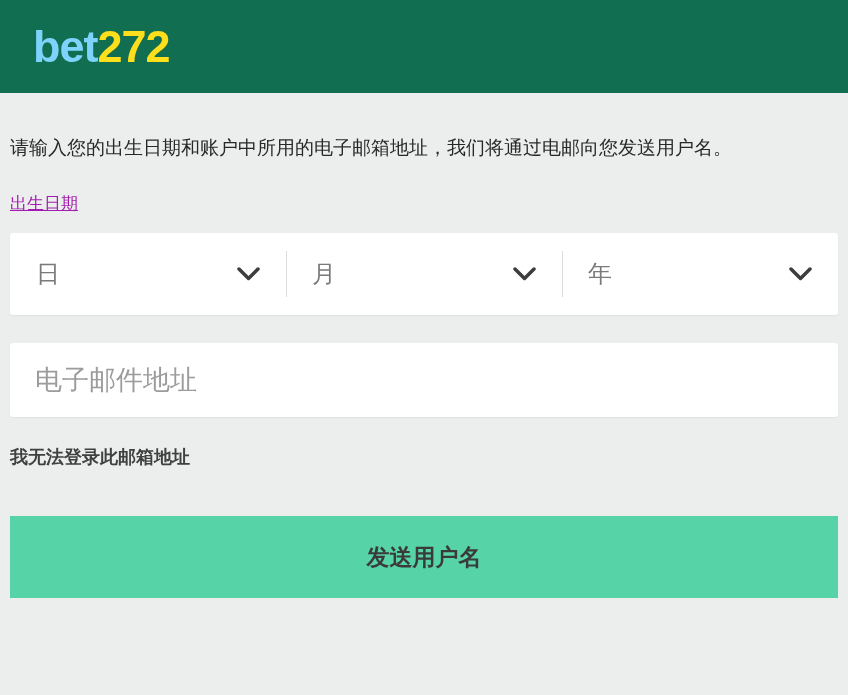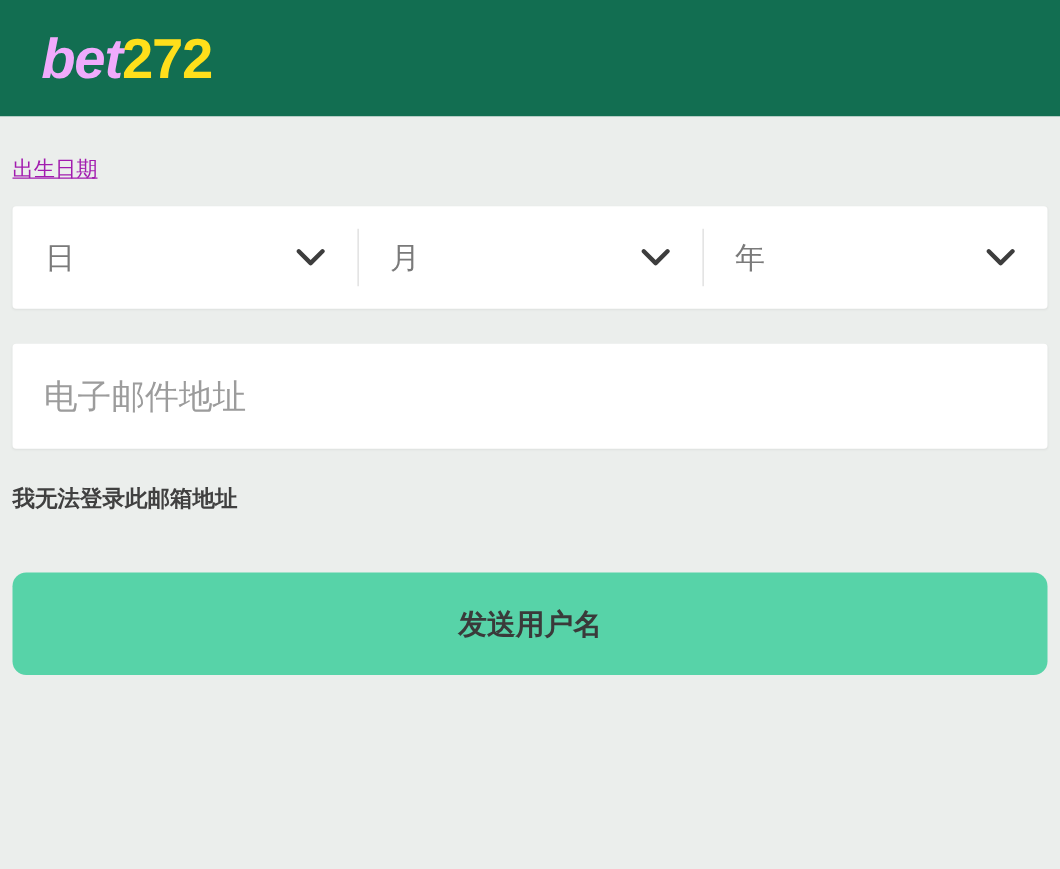--- a/index.html
+++ b/index.html
@@ -16,21 +16,21 @@
     align-items: center;
     padding-left: 33px;
   }
   .logo {
     font-size: 45px;
     font-weight: bold;
     letter-spacing: -1px;
     line-height: 1;
     cursor: pointer;
   }
-  .logo .bet { color: #f0abfc; font-style: italic; }
+  .logo .bet { color: #7dd3fc; }
   .logo .n365 { color: #ffdf1b; }
 
   .content { padding: 0 10px; }
 
   .page-title {
     margin-top: 16px;
     font-size: 31px;
     line-height: 38px;
     font-weight: bold;
     color: #262626;
@@ -75,21 +75,21 @@
   }
   .dob-select .sel-label {
     font-size: 24px;
     color: #7a7a7a;
   }
   .chevron { display: block; }
 
   .email-input {
     margin-top: 28px;
     width: 100%;
-    height: 84px;
+    height: 74px;
     background: #ffffff;
     border: none;
     border-radius: 3px;
     padding: 0 25px;
     font-size: 27px;
     color: #333333;
     font-family: "Liberation Sans", "DejaVu Sans", sans-serif;
     box-shadow: 0 1px 2px rgba(0,0,0,0.06);
     outline: none;
   }
@@ -106,38 +106,39 @@
     color: #404040;
     text-decoration: none;
     cursor: pointer;
   }
   .submit-button {
     margin-top: 47px;
     width: 100%;
     height: 82px;
     background: #57d3a8;
     border: none;
-    border-radius: 11px;
+    border-radius: 0;
     font-size: 23px;
     font-weight: bold;
     color: #3a3a3a;
     font-family: "Liberation Sans", "DejaVu Sans", sans-serif;
     cursor: pointer;
   }
 </style>
 </head>
 <body>
 
 <div class="header">
   <div class="logo"><span class="bet">bet</span><span class="n365">272</span></div>
 </div>
 
 <div class="content">
 
 
+  <p class="instruction">请输入您的出生日期和账户中所用的电子邮箱地址，我们将通过电邮向您发送用户名。</p>
 
   <div class="dob-label">出生日期</div>
 
   <div class="dob-row">
     <div class="dob-select">
       <span class="sel-label">日</span>
       <span>
         <svg class="chevron" width="23" height="14" viewBox="0 0 23 14">
           <polyline points="2,2 11.5,11.5 21,2" fill="none" stroke="#3d3d3d" stroke-width="3.5" stroke-linecap="round" stroke-linejoin="round"></polyline>
         </svg>

